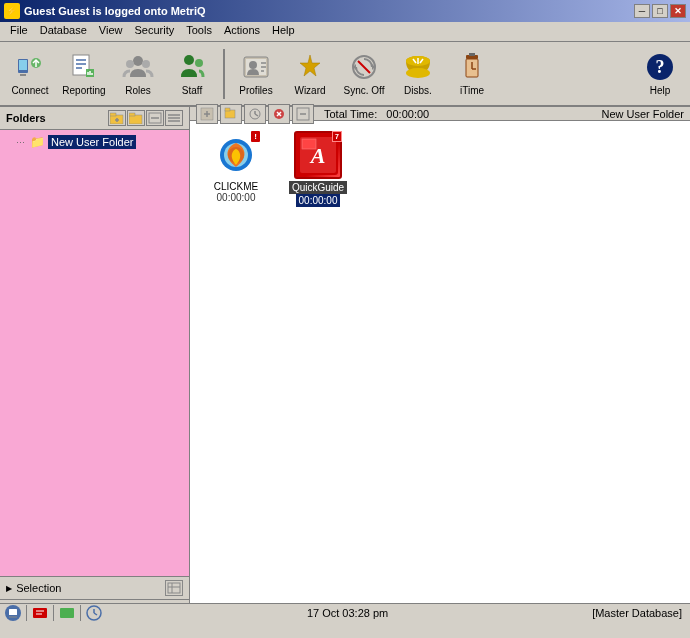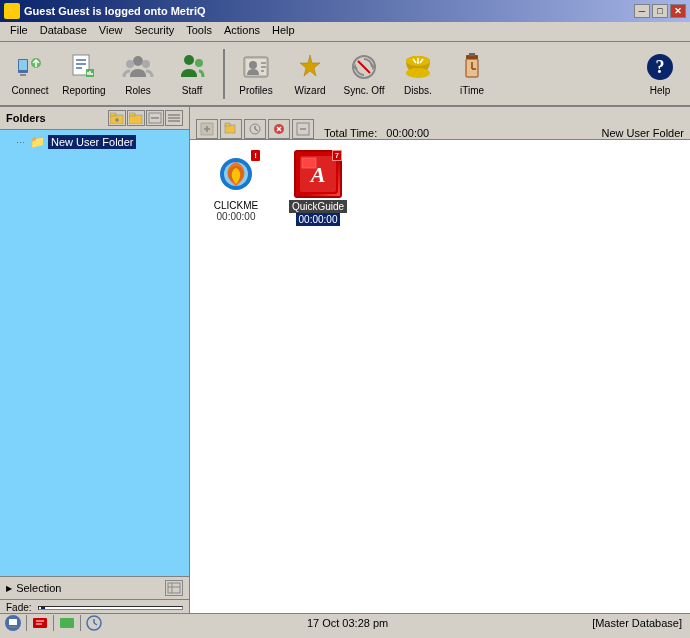--- a/index.html
+++ b/index.html
@@ -114,21 +114,21 @@
 
     
     #main-area {
       display: flex;
       height: calc(638px - 22px - 20px - 65px - 22px);
     }
 
     
     #left-panel {
       width: 190px;
-      background: #7dd3fc;
+      background: #f9a8d4;
       border-right: 1px solid #808080;
       display: flex;
       flex-direction: column;
       border-bottom: 1px solid #808080;
     }
     #folders-header {
       background: #d4d0c8;
       padding: 3px 6px;
       font-weight: bold;
       font-size: 11px;
@@ -205,23 +205,23 @@
 
     
     #right-panel {
       flex: 1;
       display: flex;
       flex-direction: column;
       background: white;
     }
     #right-toolbar {
       background: #d4d0c8;
-      height: 33px;
-      display: flex;
-      align-items: flex-end;
+      height: 14px;
+      display: flex;
+      align-items: center;
       padding: 0 6px;
       gap: 2px;
       border-bottom: 1px solid #808080;
     }
     .right-btn {
       width: 22px;
       height: 20px;
       background: #d4d0c8;
       border: 1px solid #808080;
       cursor: pointer;
@@ -274,21 +274,21 @@
     
     #status-bar {
       height: 19px;
       background: #d4d0c8;
       border-top: 1px solid #808080;
       display: flex;
       align-items: center;
       padding: 0 4px;
       gap: 4px;
       position: absolute;
-      bottom: 6px;
+      bottom: 16px;
       width: 690px;
     }
     .status-icon {
       width: 18px;
       height: 18px;
       display: flex;
       align-items: center;
       justify-content: center;
     }
     .status-separator {

